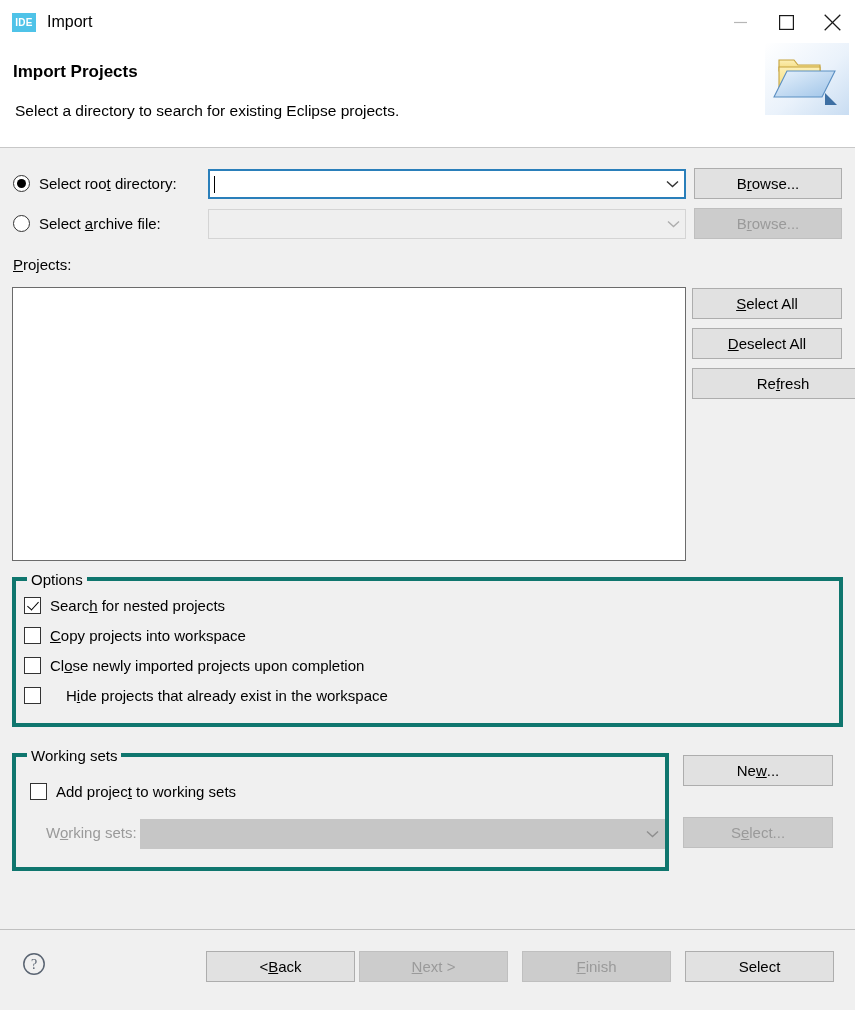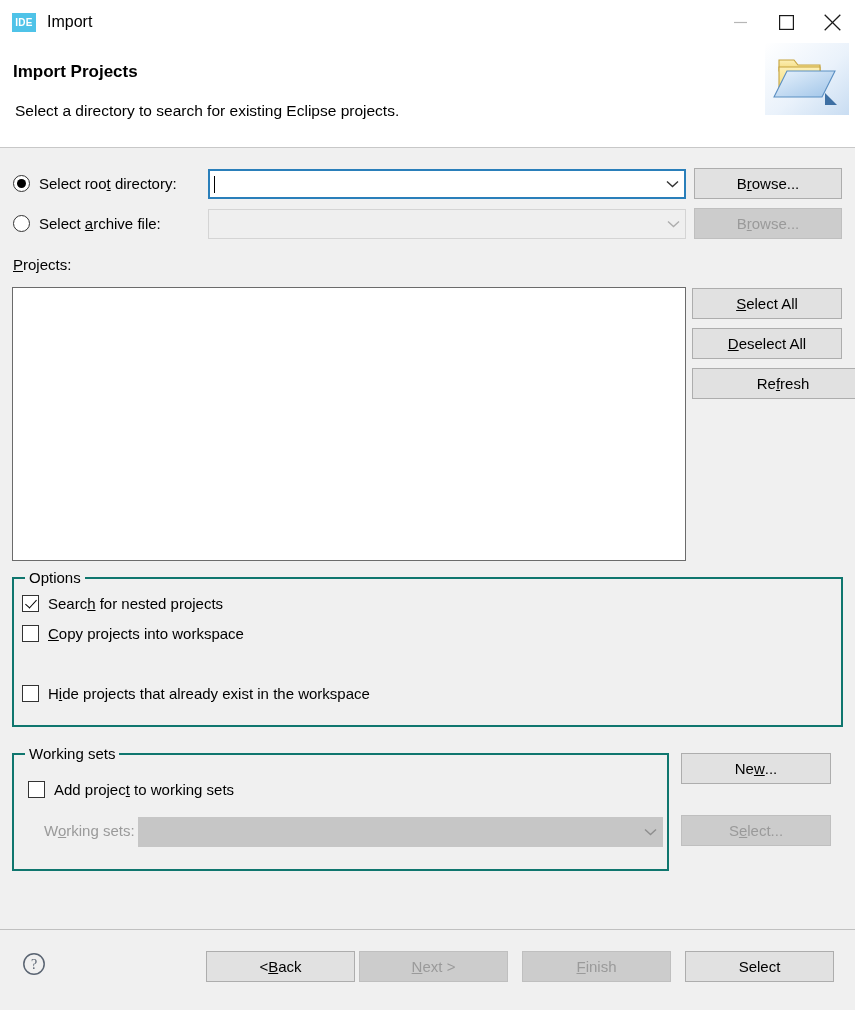--- a/index.html
+++ b/index.html
@@ -178,21 +178,21 @@
     left: 12px; top: 138px;
     width: 674px; height: 274px;
     background: #fff;
     border: 1px solid #6b6b6b;
     overflow: hidden;
   }
 
   
   .group {
     position: absolute;
-    border: 2px solid #0f766e;
+    border: 4px solid #0f766e;
   }
   .group-title {
     position: absolute;
     top: -10px; left: 11px;
     background: #f0f0f0;
     padding: 0 4px;
     font-size: 15px;
     color: #000;
   }
 
@@ -331,22 +331,26 @@
     <div class="row" style="left:8px; top:16px;">
       <span class="cb checked"></span>
       <span class="cb-label"><span>Searc</span><u>h</u><span> for nested projects</span></span>
     </div>
 
     <div class="row" style="left:8px; top:46px;">
       <span class="cb"></span>
       <span class="cb-label"><span></span><u>C</u><span>opy projects into workspace</span></span>
     </div>
 
-
-    <div class="row" style="left:8px; top:106px;">
+    <div class="row" style="left:8px; top:76px;">
+      <span class="cb"></span>
+      <span class="cb-label"><span>Cl</span><u>o</u><span>se newly imported projects upon completion</span></span>
+    </div>
+
+    <div class="row" style="left:8px; top:106px;gap:16px;">
       <span class="cb"></span>
       <span class="cb-label"><span>H</span><u>i</u><span>de projects that already exist in the workspace</span></span>
     </div>
   </div>
 
   <div class="group" style="left:12px; top:604px; width:657px; height:118px;">
     <div class="group-title">Working sets</div>
 
     <div class="row" style="left:14px; top:26px;">
       <span class="cb"></span>

